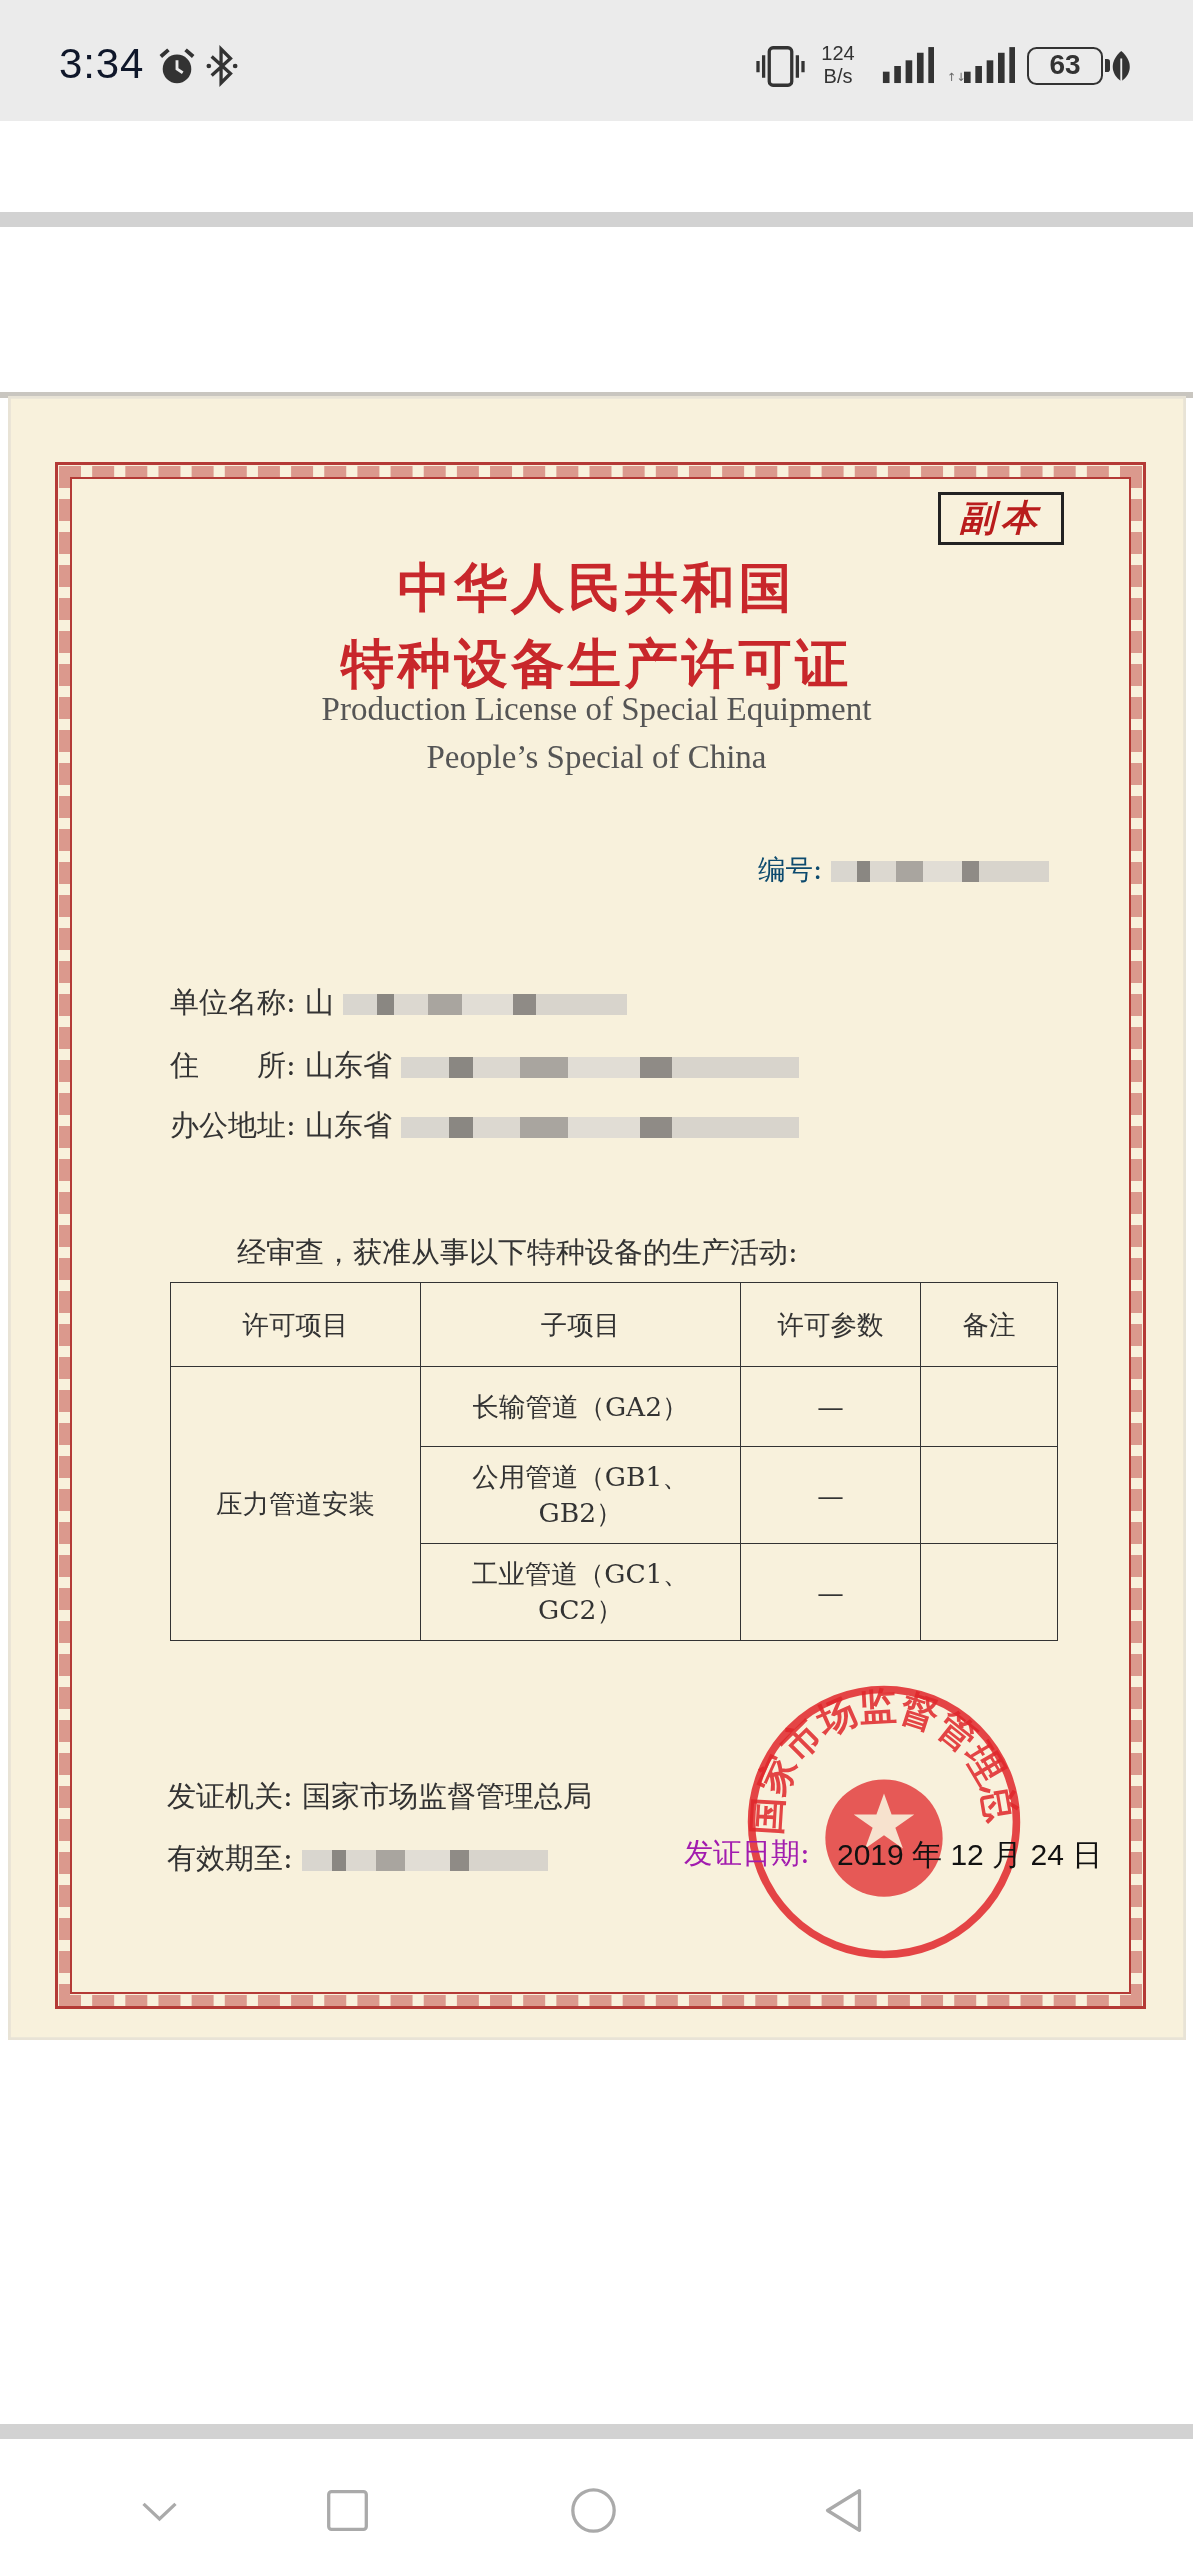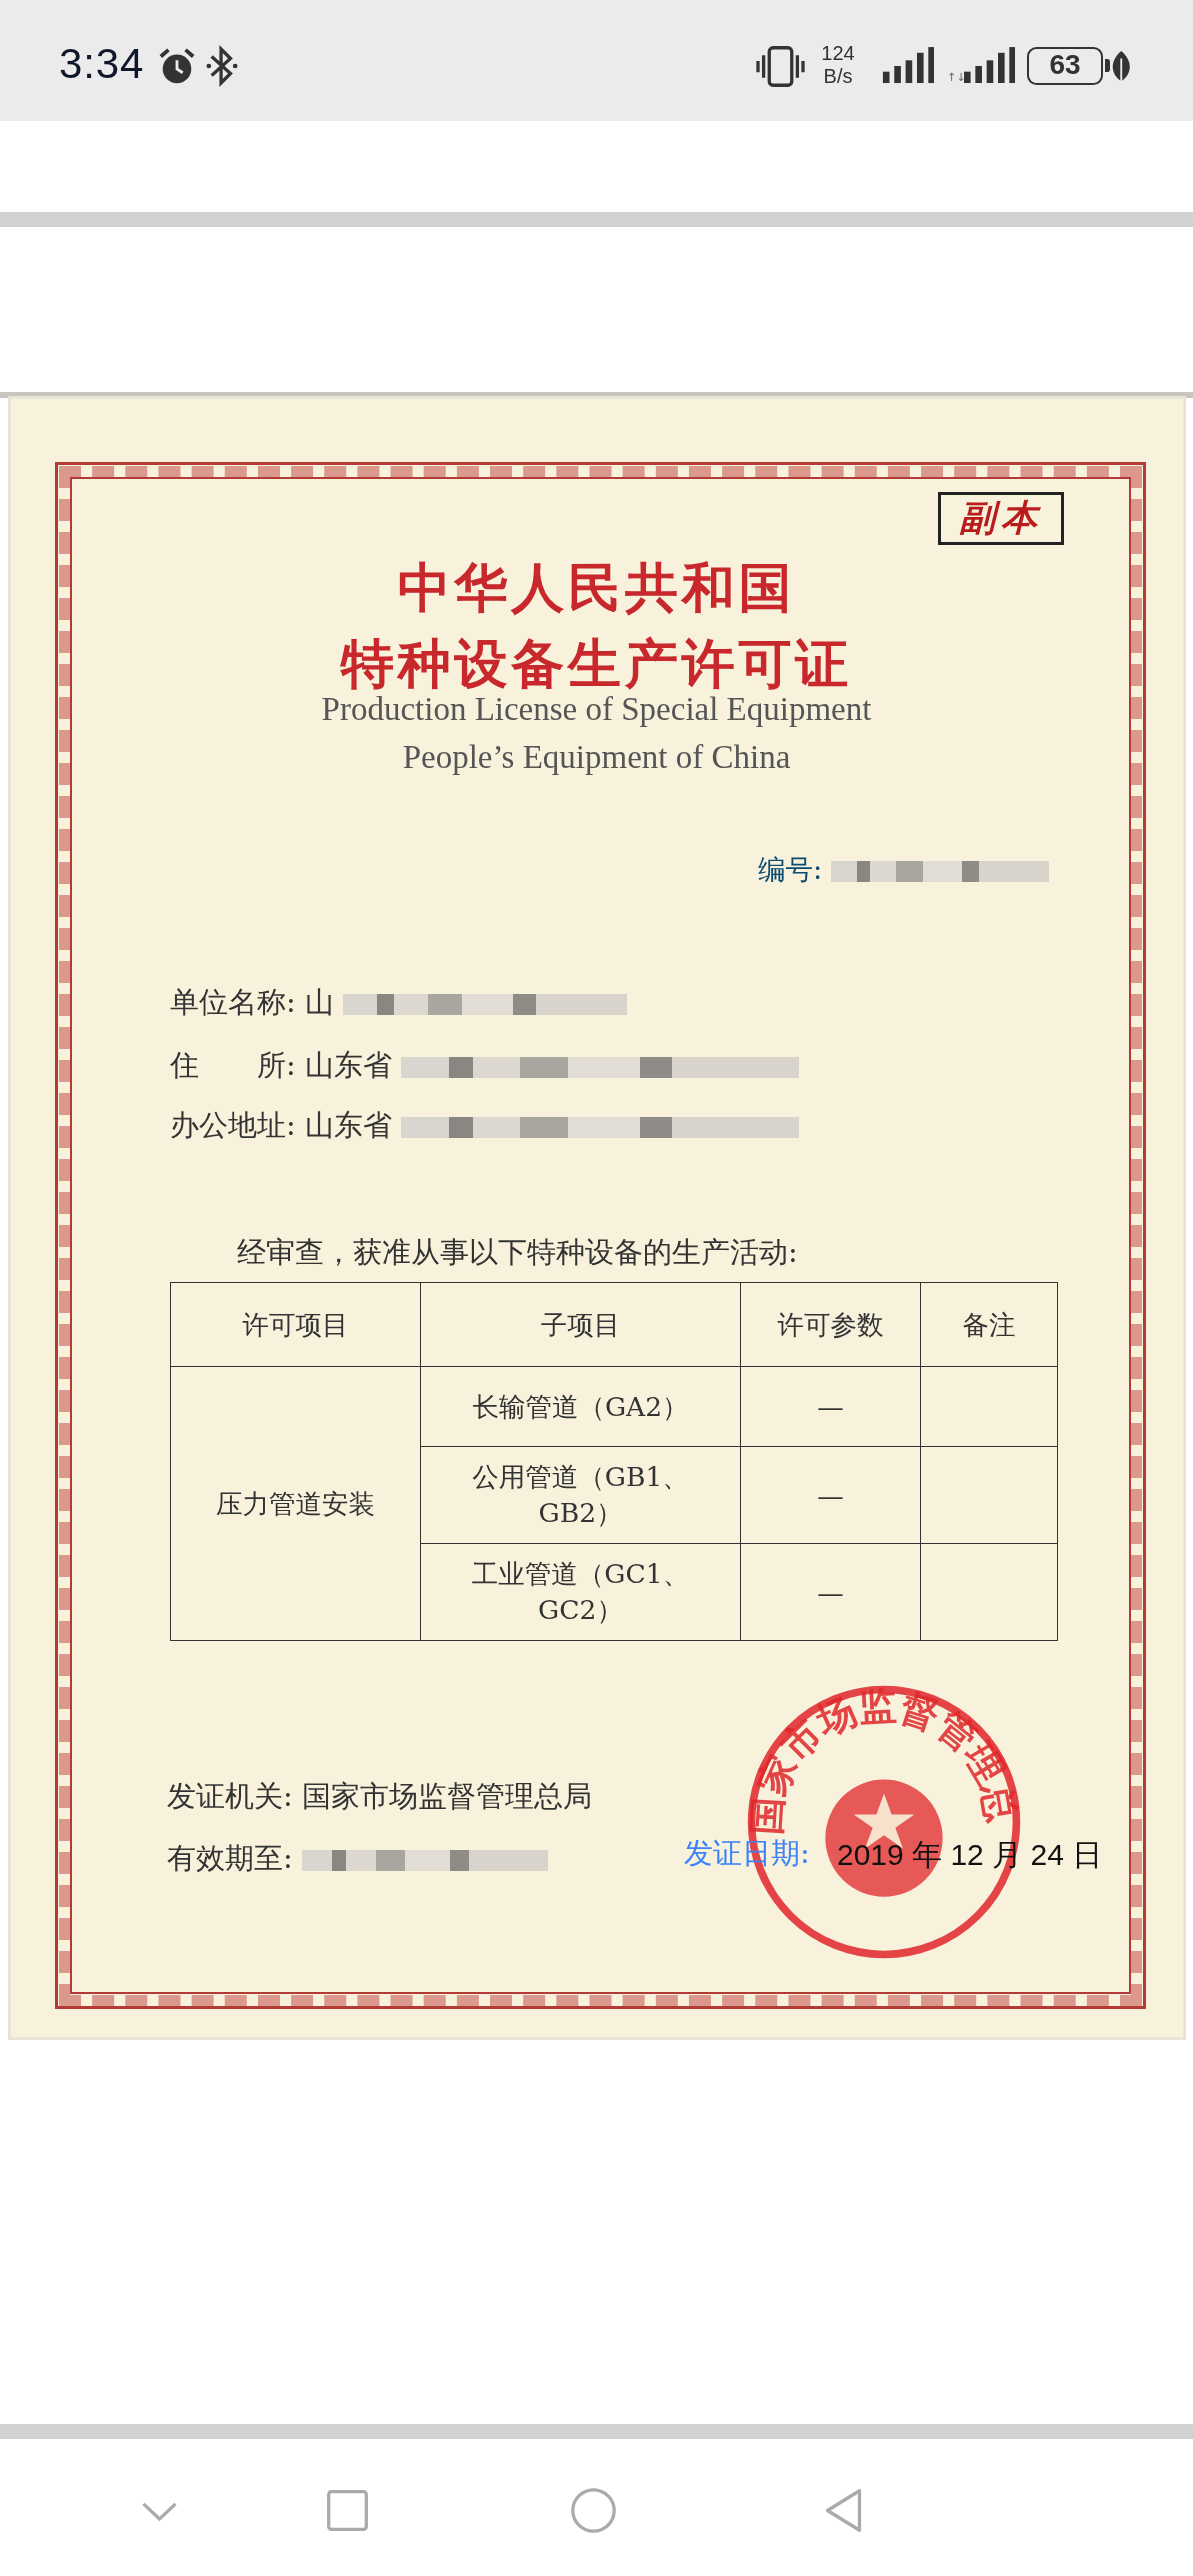--- a/index.html
+++ b/index.html
@@ -38,21 +38,21 @@
   .f1{top:983px;}
   .f2{top:1046px;}
   .f3{top:1106px;}
   .field .lbl{display:inline-block;}
   .intro{position:absolute;left:237px;top:1233px;font-family:"DejaVu Serif",serif;font-size:29px;color:#333;}
   table.permit{position:absolute;left:170px;top:1282px;width:888px;border-collapse:collapse;font-family:"DejaVu Serif",serif;font-size:26.5px;color:#333;}
   table.permit td,table.permit th{border:1.9px solid #333;height:55px;text-align:center;font-weight:normal;padding:12px;}
   table.permit th{height:59px;}
   .issuer{position:absolute;left:167px;top:1777px;font-family:"DejaVu Serif",serif;font-size:29px;color:#333;white-space:nowrap;}
   .valid{position:absolute;left:167px;top:1839px;font-family:"DejaVu Serif",serif;font-size:29px;color:#333;white-space:nowrap;}
-  .issue-date-label{position:absolute;left:684px;top:1834px;font-family:"DejaVu Serif",serif;font-size:29px;color:#3b82f6;}
+  .issue-date-label{position:absolute;left:684px;top:1834px;font-family:"DejaVu Serif",serif;font-size:29px;color:#a21caf;}
   .issue-date{position:absolute;left:837px;top:1835px;font-family:"Liberation Sans",sans-serif;font-size:30px;color:#111;}
   .seal{position:absolute;left:744px;top:1682px;width:280px;height:280px;}
   
   .navbar{position:absolute;left:0;top:2440px;width:1193px;height:136px;background:#ffffff;}
   .nav-btn{position:absolute;top:2487px;width:47px;height:47px;}
   .nav-down{left:136px;}
   .nav-home-sq{left:324px;}
   .nav-circle{left:570px;}
   .nav-back{left:820px;}
 </style>
@@ -107,21 +107,21 @@
 <div class="cert"></div>
 <div class="border-pattern"></div>
 <div class="border-outer"></div>
 <div class="border-inner"></div>
 
 <div class="copy-stamp">副本</div>
 
 <div class="title-cn title1">中华人民共和国</div>
 <div class="title-cn title2">特种设备生产许可证</div>
 <div class="title-en en1">Production License of Special Equipment</div>
-<div class="title-en en2">People’s Equipment of China</div>
+<div class="title-en en2">People’s Special of China</div>
 
 <div class="serial">
   <span>编号:</span>
   <span class="blur" style="width:218px"></span>
 </div>
 
 <div class="field f1">
   <span class="lbl">单位名称:</span>
   <span>山</span>
   <span class="blur" style="width:284px"></span>

